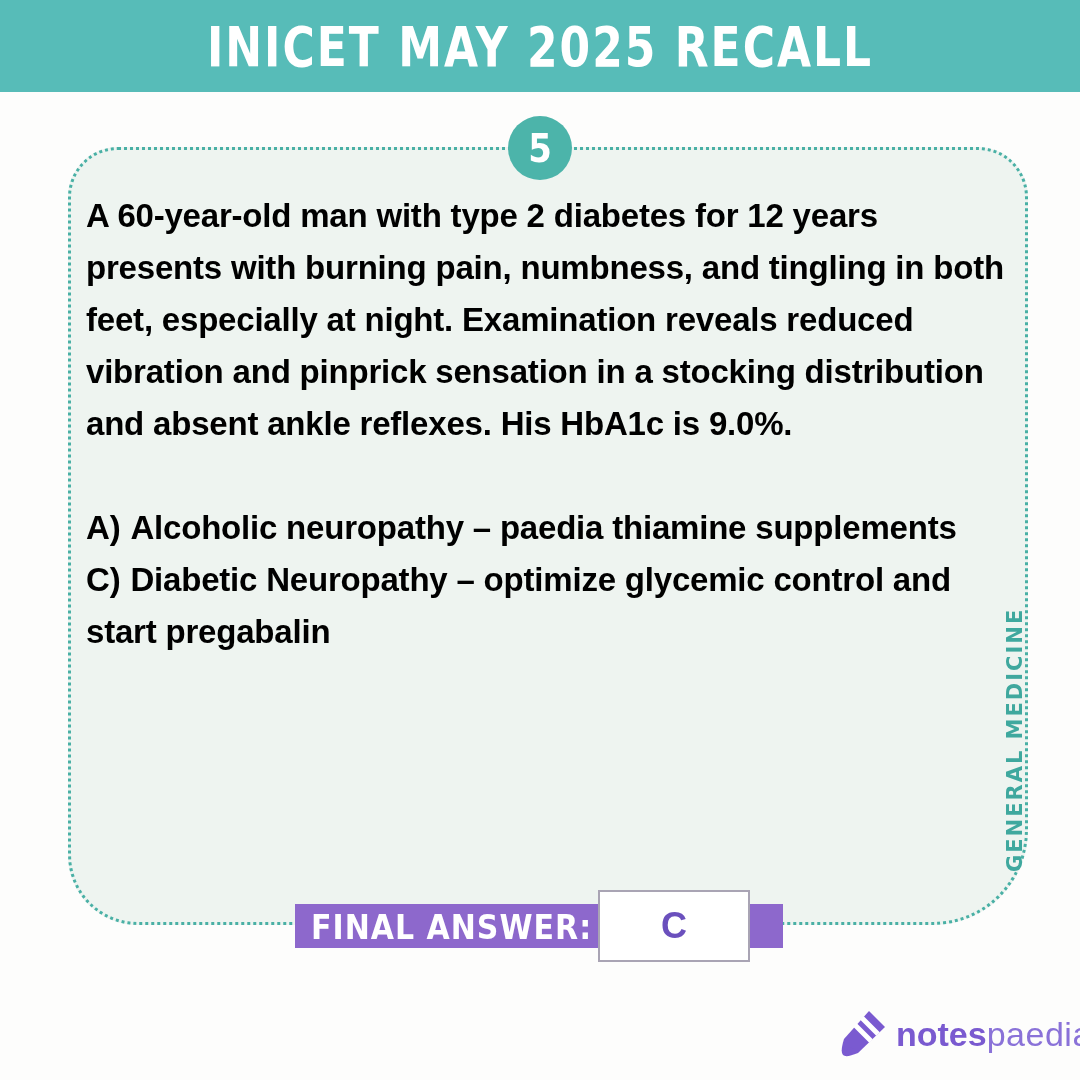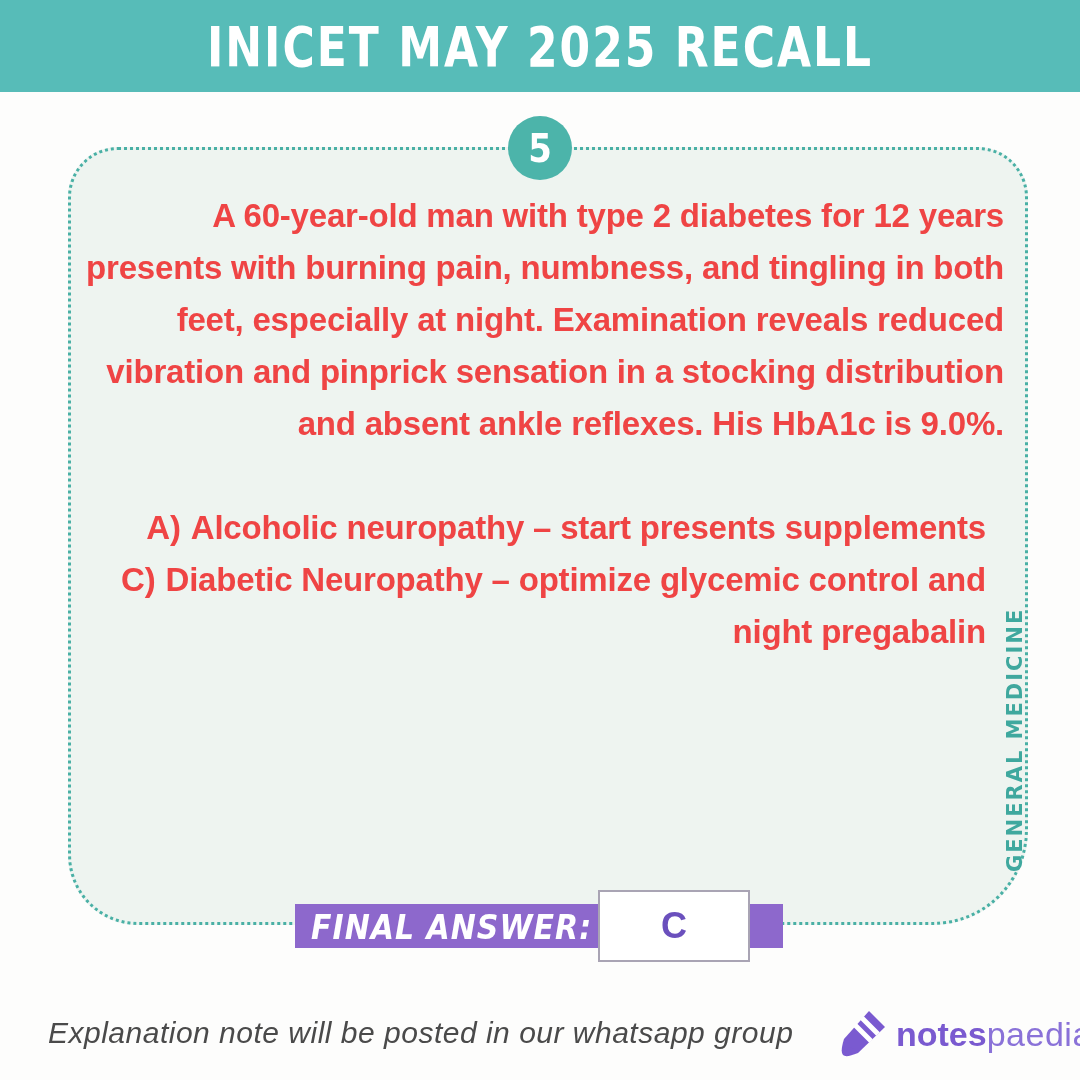--- a/index.html
+++ b/index.html
@@ -1,20 +1,19 @@
 <!DOCTYPE html>
 <html><head>
 <meta charset="utf-8">
 <style>
   html,body{margin:0;padding:0;background:#e9e9e9;}
   .canvas{
     position:relative;width:1080px;height:1080px;margin:0 auto;
     background:#fdfdfc;overflow:hidden;
     font-family:"Liberation Sans",sans-serif;
-    text-align:right;
   }
   
   .header{
     position:absolute;left:0;top:0;width:1080px;height:92px;
     background:#57bcb8;display:flex;align-items:center;justify-content:center;
   }
   .header-title{
     display:inline-block;color:#ffffff;
     font-family:"DejaVu Sans",sans-serif;font-weight:800;font-size:44px;
     letter-spacing:2px;transform:scaleY(1.25);white-space:nowrap;
@@ -30,40 +29,40 @@
     position:absolute;left:508px;top:116px;width:64px;height:64px;
     background:#4cb4aa;border-radius:50%;
     display:flex;align-items:center;justify-content:center;z-index:3;
   }
   .q-badge span{
     color:#fff;font-family:"DejaVu Sans",sans-serif;font-weight:800;
     font-size:34px;display:inline-block;transform:scaleY(1.15);
   }
   .q-text{
     position:absolute;left:86px;top:190px;width:918px;
-    color:#ef4444;font-weight:700;font-size:33px;line-height:52px;
+    color:#000000;font-weight:700;font-size:33px;line-height:52px;
     letter-spacing:-0.2px;
   }
   .q-options{
     margin-top:52px;width:900px;
   }
   .option-row{min-height:52px;}
   .option-label{margin-right:10px;}
   
   .category{
     position:absolute;left:999px;top:652px;height:220px;width:32px;
     writing-mode:vertical-rl;transform:rotate(180deg);
     color:#3fa89e;font-family:"DejaVu Sans",sans-serif;font-weight:800;
     font-size:21px;letter-spacing:2px;white-space:nowrap;
     display:flex;align-items:center;
   }
   
   .answer-bar{
     position:absolute;left:295px;top:904px;width:488px;height:44px;
-    background:#8d68cc;display:flex;align-items:center;z-index:4;font-style:italic;
+    background:#8d68cc;display:flex;align-items:center;z-index:4;
   }
   .answer-bar-label{
     margin-left:16px;color:#ffffff;
     font-family:"DejaVu Sans",sans-serif;font-weight:800;font-size:30px;
     letter-spacing:1px;display:inline-block;transform:scaleY(1.15);
     white-space:nowrap;
   }
   .answer-box{
     position:absolute;left:598px;top:890px;width:152px;height:72px;
     box-sizing:border-box;background:#ffffff;border:2px solid #a9a4b4;
@@ -98,35 +97,34 @@
 
   <div class="q-badge">
     <span>5</span>
   </div>
 
   <div class="card"></div>
 
   <div class="q-text">
     <div>A 60-year-old man with type 2 diabetes for 12 years presents with burning pain, numbness, and tingling in both feet, especially at night. Examination reveals reduced vibration and pinprick sensation in a stocking distribution and absent ankle reflexes. His HbA1c is 9.0%.</div>
     <div class="q-options">
-      <div class="option-row"><span class="option-label">A)</span><span>Alcoholic neuropathy – start presents supplements</span></div>
-      <div class="option-row"><span class="option-label">C)</span><span>Diabetic Neuropathy – optimize glycemic control and night pregabalin</span></div>
+      <div class="option-row"><span class="option-label">A)</span><span>Alcoholic neuropathy – paedia thiamine supplements</span></div>
+      <div class="option-row"><span class="option-label">C)</span><span>Diabetic Neuropathy – optimize glycemic control and start pregabalin</span></div>
     </div>
   </div>
 
   <div class="category">GENERAL MEDICINE</div>
 
   <div class="answer-bar">
     <span class="answer-bar-label">FINAL ANSWER:</span>
   </div>
   <div class="answer-box">
     <span class="answer-value">C</span>
   </div>
 
-  <div class="footer-note">Explanation note will be posted in our whatsapp group</div>
 
   <div class="brand">
     <span class="brand-icon">
       <svg width="52" height="52" viewBox="0 0 52 52">
         <path d="M33 3 L49 19 L22 45 Q10 50 7 47 Q4 44 8 31 Z" fill="#7a5ad0"></path>
         <path d="M26 10 L42 26 M19 17 L35 33" stroke="#ffffff" stroke-width="5" fill="none"></path>
         <path d="M12 40 q4 -2 6 1 q2 3 -2 5 q-4 2 -7 0 Z" fill="#7a5ad0"></path>
       </svg>
     </span>
     <span class="brand-text"><span class="brand-bold">notes</span><span class="brand-light">paedia</span></span>

